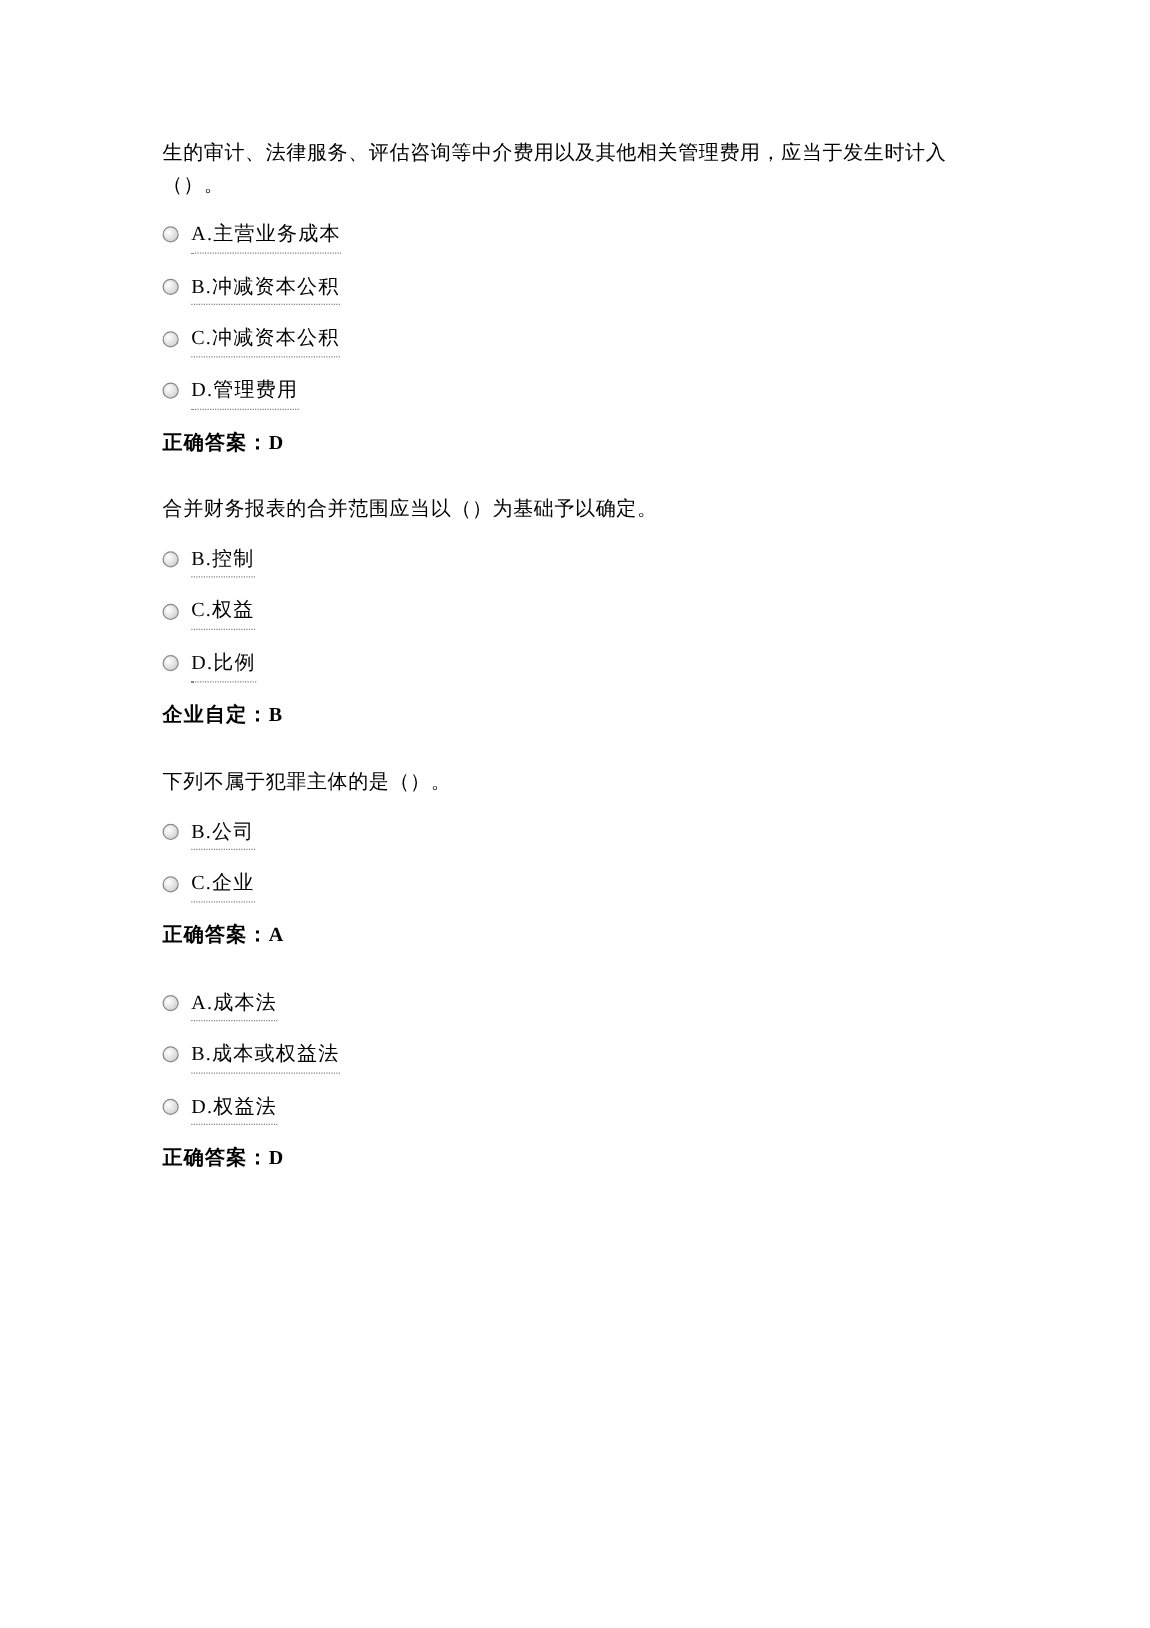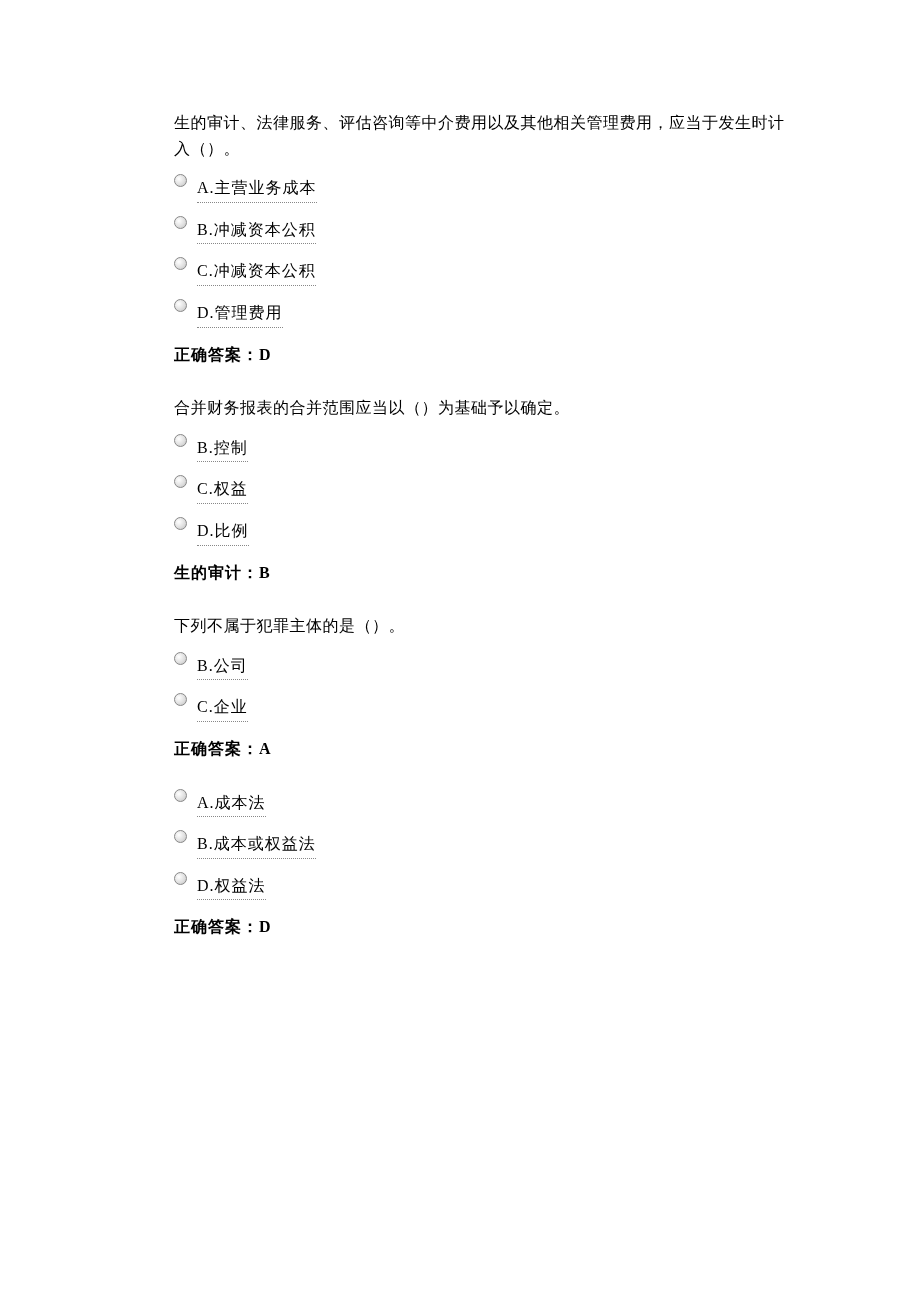--- a/index.html
+++ b/index.html
@@ -11,28 +11,28 @@
       background: #ffffff;
       font-family: "SimSun", "宋体", serif;
       font-size: 16px;
       color: #000000;
       line-height: 1.6;
       padding: 110px 130px 60px 130px;
       width: 920px;
     }
     .question-block {
       margin-bottom: 28px;
-      margin-left: 44px;
     }
     .question-text {
       margin-bottom: 14px;
       letter-spacing: 0.5px;
     }
     .option-row {
       display: flex;
+      align-items: center;
       margin-bottom: 14px;
     }
     .radio-icon {
       width: 13px;
       height: 13px;
       border: 1px solid #888888;
       border-radius: 50%;
       background: radial-gradient(circle at 35% 35%, #ffffff 0%, #dddddd 60%, #bbbbbb 100%);
       flex-shrink: 0;
       margin-right: 10px;
@@ -81,21 +81,21 @@
     <span class="option-text">B.控制</span>
   </div>
   <div class="option-row">
     <span class="radio-icon"></span>
     <span class="option-text">C.权益</span>
   </div>
   <div class="option-row">
     <span class="radio-icon"></span>
     <span class="option-text">D.比例</span>
   </div>
-  <div class="answer-text">生的审计：B</div>
+  <div class="answer-text">企业自定：B</div>
 </div>
 
 <div class="question-block">
   <div class="question-text">下列不属于犯罪主体的是（）。</div>
   <div class="option-row">
     <span class="radio-icon"></span>
     <span class="option-text">B.公司</span>
   </div>
   <div class="option-row">
     <span class="radio-icon"></span>

